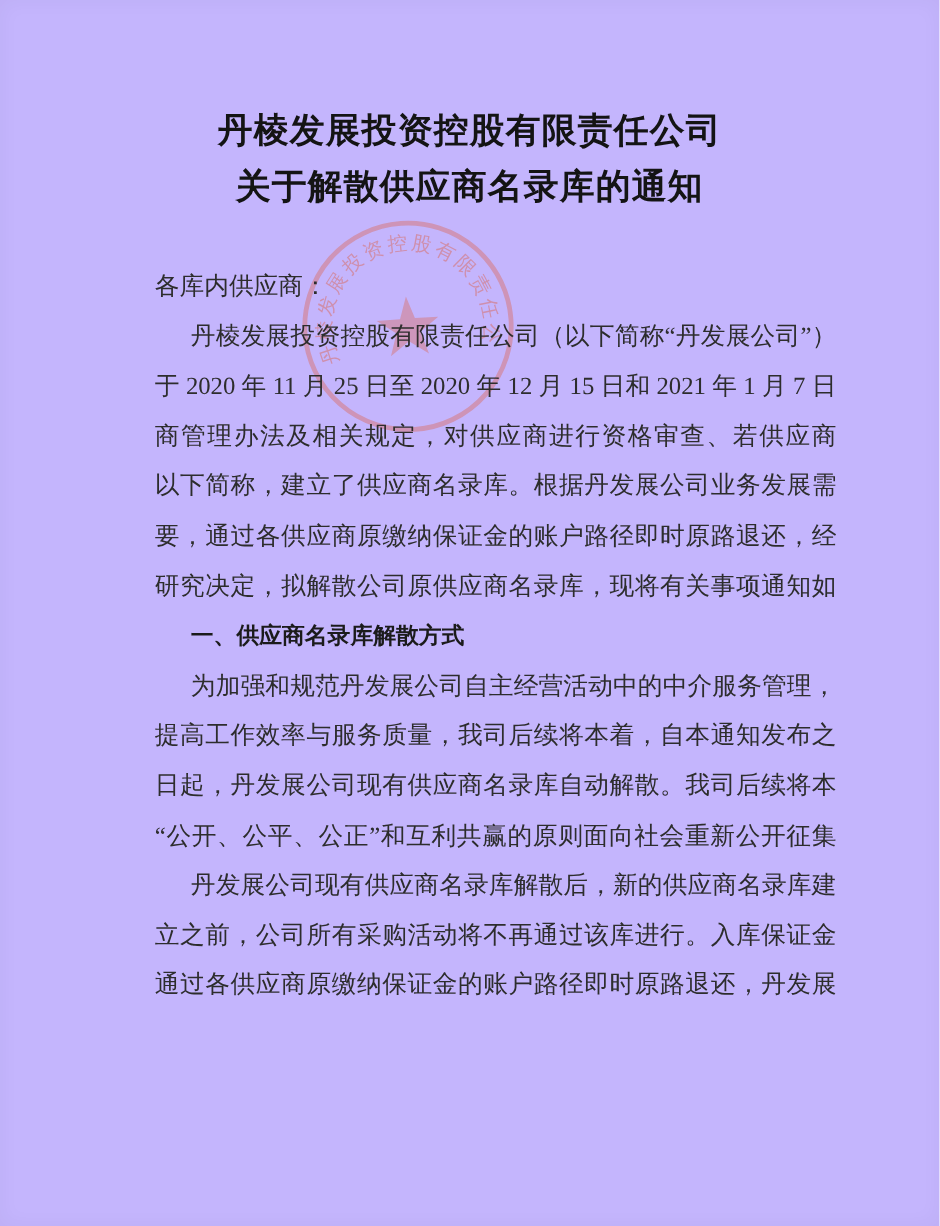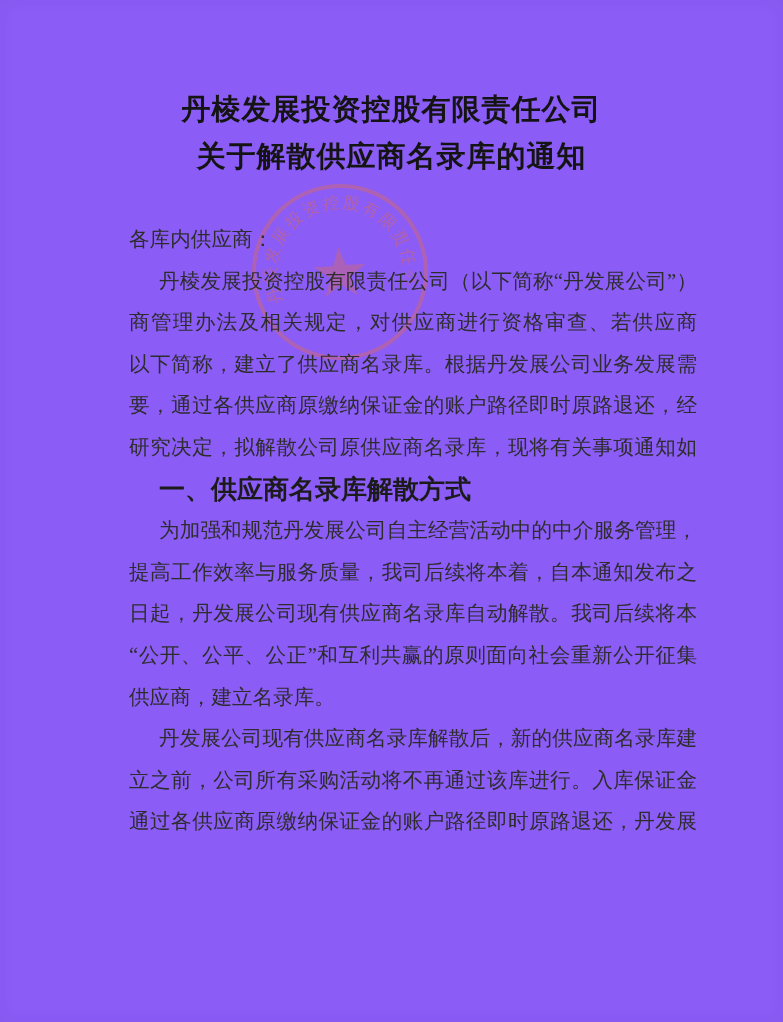--- a/index.html
+++ b/index.html
@@ -4,21 +4,21 @@
 <style>
   html, body {
     margin: 0;
     padding: 0;
     background: #ffffff;
   }
   .page {
     position: relative;
     width: 783px;
     height: 1022px;
-    background: #8b5cf6;
+    background: #c4b5fd;
     overflow: hidden;
     font-family: "Liberation Serif", serif;
   }
   
   .page::after {
     content: "";
     position: absolute;
     inset: 0;
     pointer-events: none;
     box-shadow: inset 0 0 18px rgba(0,0,0,0.04);
@@ -59,21 +59,21 @@
     text-align-last: justify;
     overflow: hidden;
   }
   .line.indent {
     padding-left: 30px;
   }
   .line.heading {
     font-family: "Liberation Sans", sans-serif;
     font-weight: 700;
     color: #1b1b1b;
-    font-size: 26px;
+    font-size: 19px;
   }
   .stamp {
     position: absolute;
     left: 245px;
     top: 177px;
     width: 190px;
     height: 190px;
     pointer-events: none;
     opacity: 0.55;
     transform: rotate(-4deg);
@@ -94,28 +94,28 @@
     <path id="seal-arc" d="M 37,122 A 64,64 0 1 1 153,122" fill="none"></path>
     <text font-size="16.5" letter-spacing="2.5" fill="#d96a5c" opacity="0.9" font-family="Liberation Serif, serif">
       <textPath href="#seal-arc" startOffset="2">丹棱发展投资控股有限责任公司</textPath>
     </text>
     <polygon points="95,70 101.2,88.5 120.7,88.7 105,100.2 110.9,118.8 95,107.5 79.1,118.8 85,100.2 69.3,88.7 88.8,88.5" fill="#d96a5c" opacity="0.75"></polygon>
   </svg>
 
   <div class="content" id="content">
       <div class="line ">各库内供应商：</div>
       <div class="line  indent justify">丹棱发展投资控股有限责任公司（以下简称“丹发展公司”）</div>
+      <div class="line  justify">于 2020 年 11 月 25 日至 2020 年 12 月 15 日和 2021 年 1 月 7 日</div>
       <div class="line  justify">商管理办法及相关规定，对供应商进行资格审查、若供应商公、保</div>
       <div class="line  justify">以下简称，建立了供应商名录库。根据丹发展公司业务发展需</div>
       <div class="line  justify">要，通过各供应商原缴纳保证金的账户路径即时原路退还，经</div>
       <div class="line  justify">研究决定，拟解散公司原供应商名录库，现将有关事项通知如下：</div>
       <div class="line heading indent">一、供应商名录库解散方式</div>
       <div class="line  indent justify">为加强和规范丹发展公司自主经营活动中的中介服务管理，</div>
       <div class="line  justify">提高工作效率与服务质量，我司后续将本着，自本通知发布之</div>
       <div class="line  justify">日起，丹发展公司现有供应商名录库自动解散。我司后续将本着</div>
       <div class="line  justify">“公开、公平、公正”和互利共赢的原则面向社会重新公开征集</div>
-      <div class="line ">供应商，建立名录库。</div>
       <div class="line  indent justify">丹发展公司现有供应商名录库解散后，新的供应商名录库建</div>
       <div class="line  justify">立之前，公司所有采购活动将不再通过该库进行。入库保证金将</div>
       <div class="line  justify">通过各供应商原缴纳保证金的账户路径即时原路退还，丹发展公司</div>
     </div>
 
 </div>
 
 </body></html>

